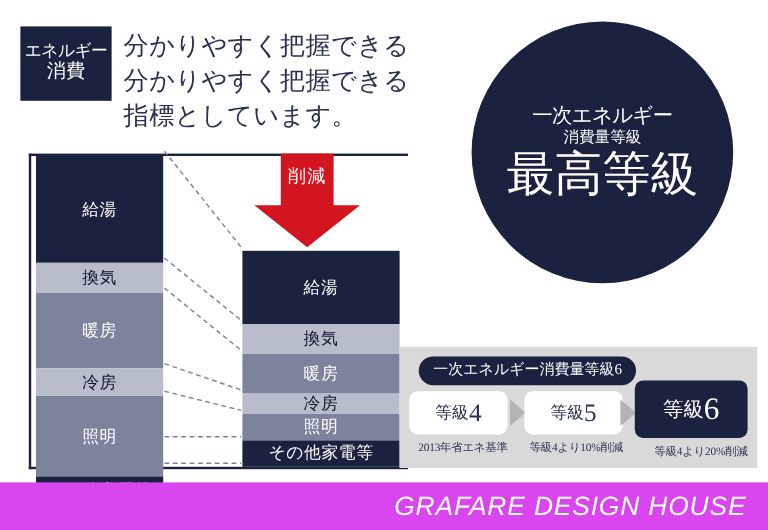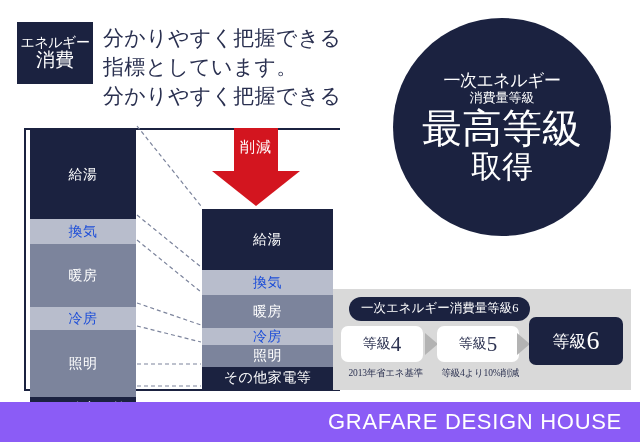--- a/index.html
+++ b/index.html
@@ -28,21 +28,21 @@
     height: 62px;
     background: #1b2240;
     color: #ffffff;
     display: flex;
     flex-direction: column;
     align-items: center;
     justify-content: center;
     line-height: 1.05;
   }
   #header-badge .l1 { font-size: 14px; letter-spacing: -0.5px; }
-  #header-badge .l2 { font-size: 19px; letter-spacing: 0px; }
+  #header-badge .l2 { font-size: 16px; letter-spacing: 0px; }
 
   #header-text {
     position: absolute;
     left: 103px;
     top: 24px;
     width: 270px;
     font-size: 21px;
     line-height: 1.38;
     color: #2a3050;
     letter-spacing: 0.3px;
@@ -75,21 +75,21 @@
   .bar { position: absolute; }
   .seg {
     position: relative;
     display: flex;
     align-items: center;
     justify-content: center;
     color: #ffffff;
     box-sizing: border-box;
   }
   .seg span { font-size: 14px; letter-spacing: 0.5px; white-space: nowrap; }
-  .seg.light span { color: #1d4ed8; }
+  .seg.light span { color: #0f172a; }
   #bar-left  { left: 30px; top: 126px; width: 106px; }
   #bar-right { left: 202px; top: 205px; width: 131px; }
   #bar-left .seg span  { font-size: 14px; }
   #bar-right .seg span { font-size: 14px; }
 
   .axis-top {
     position: absolute;
     left: 24px;
     top: 124px;
     width: 316px;
@@ -208,24 +208,25 @@
   #ga-1 { left: 92px;  top: 44px; }
   #ga-2 { left: 184px; top: 44px; }
 
   
   #footer {
     position: absolute;
     left: 0;
     bottom: 0;
     width: 640px;
     height: 40px;
-    background: #8b5cf6;
+    background: #d946ef;
     display: flex;
     align-items: center;
     justify-content: flex-end;
+    font-style: italic;
   }
   #footer-brand {
     color: #ffffff;
     font-family: "Liberation Sans", sans-serif;
     font-size: 22px;
     letter-spacing: 0.7px;
     margin-right: 18px;
   }
 </style>
 </head>
@@ -233,29 +234,28 @@
 
 <div id="page">
 
   <div id="header-badge">
     <div class="l1">エネルギー</div>
     <div class="l2">消費</div>
   </div>
 
   <div id="header-text">
     <div>分かりやすく把握できる</div>
+    <div>分かりやすく把握できる</div>
     <div>指標としています。</div>
-    <div>分かりやすく把握できる</div>
   </div>
 
   <div id="circle-badge">
     <div class="sub1">一次エネルギー</div>
     <div class="sub2">消費量等級</div>
     <div class="big">最高等級</div>
-    <div class="big2">取得</div>
   </div>
 
   <div id="chart">
     <div class="axis-top"></div>
     <div class="axis-left"></div>
     <div class="axis-bottom"></div>
 
     <div class="bar" id="bar-left">
         <div class="seg" style="height: 89px; background: rgb(27, 34, 64);">
           <span>給湯</span>
@@ -337,20 +337,21 @@
       <div class="grade-cap">等級4より10%削減</div>
     </div>
 
     <div class="grade-arrow" id="ga-2"></div>
 
     <div class="grade-item" id="gi-3">
       <div class="grade-box dark">
         <span class="gl">等級</span>
           <span class="gn">6</span>
       </div>
+      <div class="grade-cap">等級4より20%削減</div>
     </div>
   </div>
 
   <div id="footer">
     <div id="footer-brand">GRAFARE DESIGN HOUSE</div>
   </div>
 
 </div>
 
 </body></html>

